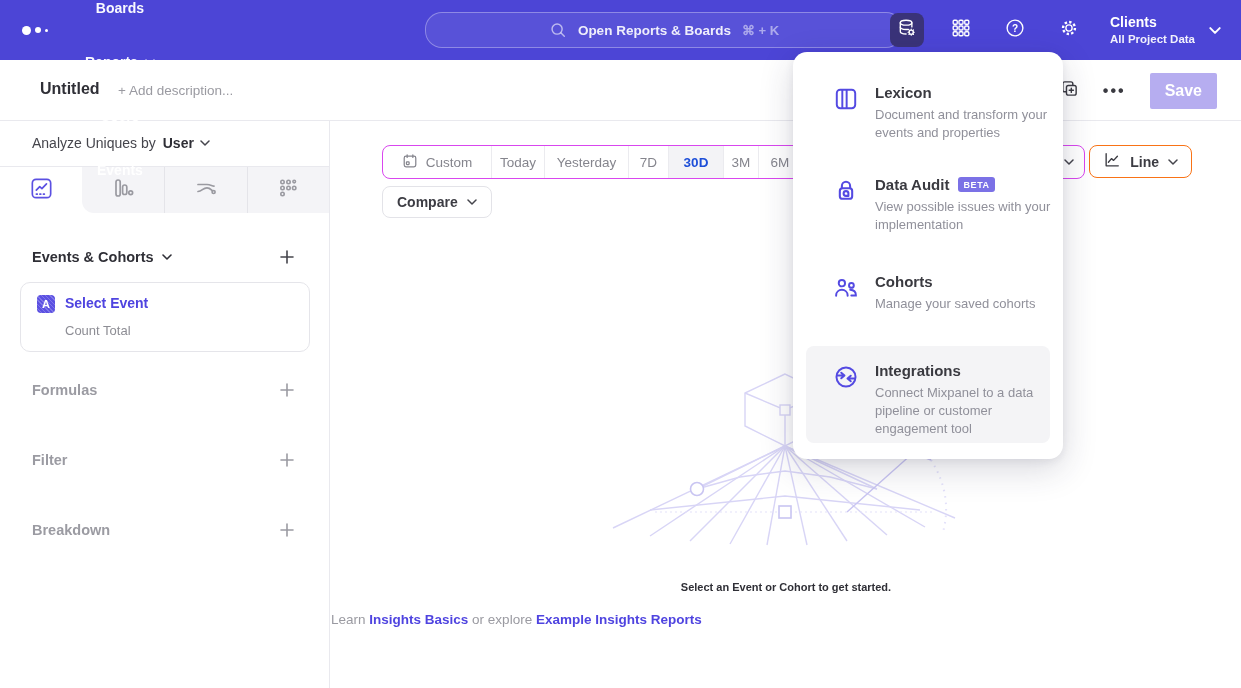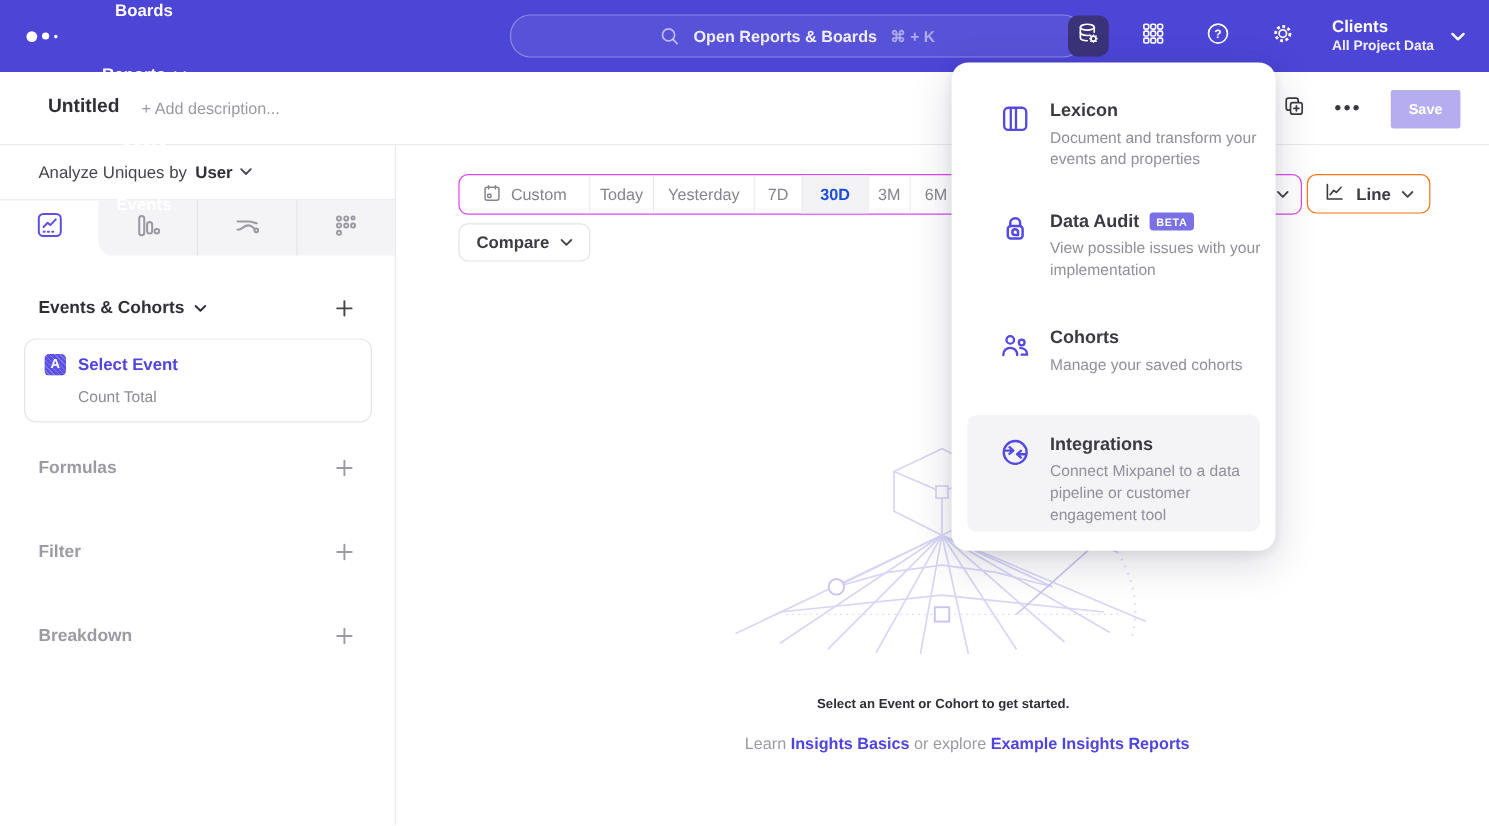--- a/index.html
+++ b/index.html
@@ -33,21 +33,21 @@
   .clients .scope { color:rgba(255,255,255,.92); font-weight:700; font-size:11.5px; }
   .chev { display:inline-flex; }
 
   
   .rheader { position:absolute; left:0; top:60px; width:1241px; height:61px; background:#fff; border-bottom:1px solid #e9e9ee;padding-left:40px; }
   .rtitle { position:absolute; left:40px; top:20px; font-size:16px; font-weight:700; color:#2f2f36; }
   .rdesc { position:absolute; left:118px; top:23px; font-size:13.5px; color:#9a9aa1; cursor:text; }
   .rh-right { position:absolute; right:24px; top:0; height:61px; display:flex; align-items:center; gap:24px; }
   .icon-plain { color:#3a3a41; display:flex; cursor:pointer; }
   .dots3 { color:#3a3a41; font-size:16px; letter-spacing:2px; font-weight:700; cursor:pointer; }
-  .save-btn { background:#b6adf0; color:#fff; font-size:12px; font-weight:700; border:none; border-radius:2px; padding:9px 15px; cursor:default; }
+  .save-btn { background:#b6adf0; color:#fff; font-size:16px; font-weight:700; border:none; border-radius:2px; padding:9px 15px; cursor:default; }
 
   
   .sidebar { position:absolute; left:0; top:121px; width:330px; bottom:0; background:#fff; border-right:1px solid #e9e9ee; }
   .analyze { position:absolute; left:32px; top:14px; display:flex; align-items:center; gap:7px; font-size:14px; color:#45454c; }
   .analyze .val { font-weight:700; color:#2f2f36; display:flex; align-items:center; gap:6px; cursor:pointer; }
   .charttabs { position:absolute; left:0; top:45px; width:329px; height:47px; border-top:1px solid #e9e9ee; display:flex; }
   .ctab { width:82px; height:100%; display:flex; align-items:center; justify-content:center; cursor:pointer; }
   .ctab-gray-wrap { position:absolute; left:82px; top:0; bottom:0; width:247px; background:#f4f4f7; border-radius:0 0 0 12px; display:flex; }
   .ctab-gray-wrap .ctab { width:82.3px; }
   .ctab-gray-wrap .ctab + .ctab { border-left:1px solid #e4e4e9; }
@@ -69,21 +69,21 @@
   .seg + .seg { border-left:1px solid #ebebef; }
   .seg.sel { background:#f3f3f6; color:#1d4ed8; font-weight:700; }
   .seg.filler { flex:1; border-left:none; cursor:default; }
   .seg .cal { color:#85858d; }
   .linebtn { position:absolute; right:49px; top:24px; height:33px; border:1px solid #f97316; border-radius:8px; background:#fff;
     display:flex; align-items:center; gap:9px; padding:0 13px; font-size:14px; color:#3c3c43; font-weight:600; cursor:pointer;justify-content:flex-end; }
   .comparebtn { position:absolute; left:51px; top:65px; height:32px; border:1px solid #e3e3e8; border-radius:8px; background:#fff;
     display:flex; align-items:center; gap:9px; padding:0 14px; font-size:14px; color:#3c3c43; font-weight:600; cursor:pointer; }
   .wiregfx { position:absolute; left:264px; top:239px; width:390px; height:186px; }
   .empty-title { position:absolute; left:0; right:0; top:460px; text-align:center; font-size:11px; font-weight:700; color:#2f2f36; }
-  .empty-links { position:absolute; left:0; right:0; top:491px; text-align:center; font-size:13.5px; color:#9a9aa1;margin-left:40px; }
+  .empty-links { position:absolute; left:0; right:0; top:491px; font-size:13.5px; color:#9a9aa1; }
   .empty-links .lnk { color:#4f44e0; font-weight:700; cursor:pointer; }
 
   
   .panel { position:absolute; left:793px; top:52px; width:270px; height:407px; background:#fff; border-radius:14px;
     box-shadow:0 10px 34px rgba(40,40,70,.18), 0 2px 8px rgba(40,40,70,.08); z-index:50; }
   .menu-item { position:absolute; left:40px; right:18px; display:flex; gap:16px; cursor:pointer; }
   .mi-icon { width:26px; height:26px; flex:0 0 26px; color:#544ae2; margin-top:2px; }
   .mi-title { font-size:15px; font-weight:700; color:#3a3a40; display:flex; align-items:center; }
   .mi-desc { font-size:13px; color:#90909a; line-height:1.38; margin-top:5px; width:180px; }
   .beta { background:#7b71e6; color:#fff; font-size:9px; font-weight:700; letter-spacing:.6px; padding:2.5px 5px; border-radius:3px; margin-left:9px; }

